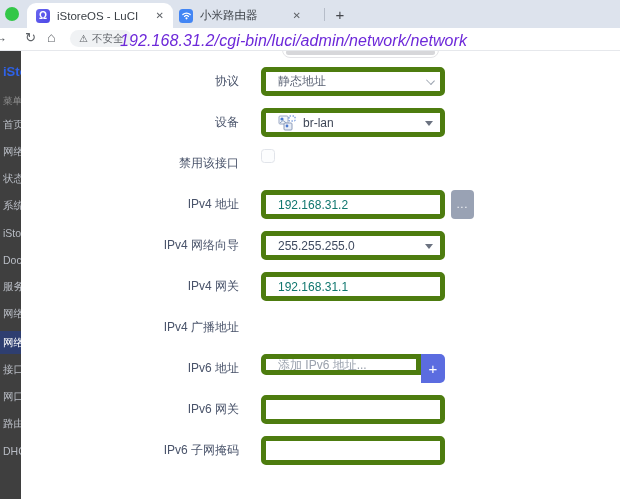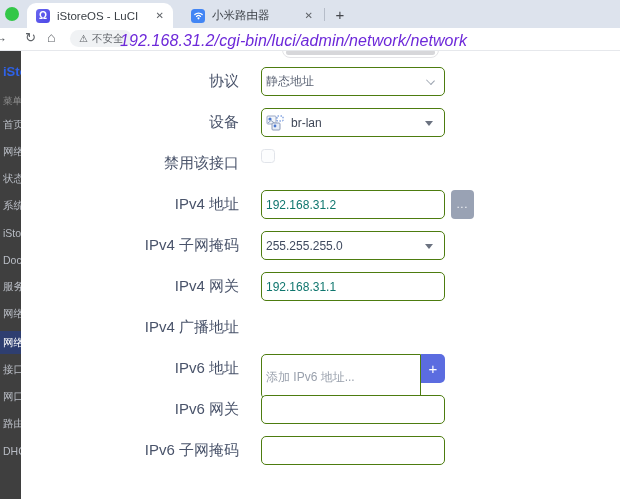--- a/index.html
+++ b/index.html
@@ -5,21 +5,21 @@
   * { margin:0; padding:0; box-sizing:border-box; }
   html,body { width:620px; height:499px; overflow:hidden;
     font-family:"Liberation Sans","DejaVu Sans",sans-serif; background:#fff; }
 
   
   .chrome { position:absolute; left:0; top:0; width:620px; height:51px; }
   .tabstrip { position:absolute; left:0; top:0; width:620px; height:28px; background:#dde3ed; }
   .traffic { position:absolute; left:5px; top:7px; width:14px; height:14px; border-radius:50%; background:#33c748; }
   .tab { position:absolute; top:3px; height:25px; display:flex; align-items:center; }
   .tab.active { left:27px; width:146px; background:#fff; border-radius:9px 9px 0 0; }
-  .tab.inactive { left:182px; width:140px; }
+  .tab.inactive { left:170px; width:140px; }
   .tab .fav { width:14px; height:14px; border-radius:3.5px; margin-left:9px; flex:0 0 auto;
     display:flex; align-items:center; justify-content:center; }
   .fav.istore { background:linear-gradient(135deg,#6a67f0,#4c47e6); color:#fff; font-size:10px; font-weight:bold; }
   .fav.wifi { background:#4285f4; }
   .tab .title { font-size:11.5px; color:#3a3f45; margin-left:7px; flex:1 1 auto;
     white-space:nowrap; overflow:hidden; }
   .tab .close { font-size:10px; color:#5f6368; margin-right:9px; cursor:default; }
   .tabdiv { position:absolute; left:324px; top:8px; width:1px; height:13px; background:#b6bdc9; }
   .newtab { position:absolute; left:330px; top:4px; width:20px; height:20px; display:flex;
     align-items:center; justify-content:center; font-size:15px; color:#44474c; }
@@ -50,26 +50,26 @@
   .content { flex:1 1 auto; background:#fff; position:relative; overflow:hidden; }
 
   
   .partial { position:absolute; left:261px; top:-7px; width:157px; height:14px;
     background:#fff; border:1px solid #e4e4e7; border-radius:0 0 8px 8px; }
   .partial .bar { position:absolute; left:3px; right:3px; bottom:2px; height:5px;
     background:#d7d7da; border-radius:3px; }
 
   .form { position:absolute; left:0; top:16px; width:100%; }
   .row { display:flex; align-items:center; height:29px; margin-bottom:12px; }
-  .lbl { width:240px; text-align:right; padding-right:22px; font-size:15px;
+  .lbl { width:240px; text-align:right; padding-right:22px; font-size:12px;
     color:#49536a; font-weight:500; white-space:nowrap; }
   .field { width:184px; position:relative; height:29px; }
 
-  .box { width:100%; height:100%; border:1px solid #4d7c0f; border-radius:5px; background:#fff;
-    display:flex; align-items:center; padding:0 4px; font-size:12px; color:#5c6475; }
+  .box { width:100%; height:100%; border:5px solid #4d7c0f; border-radius:5px; background:#fff;
+    display:flex; align-items:center; padding:0 12px; font-size:12px; color:#5c6475; }
   input.box { color:#0f766e; outline:none; }
   input.box::placeholder { color:#9aa1ad; }
 
   .chev { position:absolute; right:11px; top:10px; width:7px; height:7px; }
   .chev::before { content:""; position:absolute; left:0; top:0; width:6px; height:6px;
     border-right:1.4px solid #9aa2ae; border-bottom:1.4px solid #9aa2ae; transform:rotate(45deg) scale(1,.8); }
   .tri { position:absolute; right:12px; top:13px; width:0; height:0;
     border-left:4px solid transparent; border-right:4px solid transparent; border-top:5px solid #6b7280; }
 
   .devtext { margin-left:6px; color:#3e4656; }
@@ -77,21 +77,21 @@
 
   .cb { width:14px; height:14px; border-radius:3.5px; border:1.5px solid #e1e4ea; background:#fcfdfe; }
   .cb.checked { border:none; background:#4769f2; color:#fff; display:flex; align-items:center;
     justify-content:center; font-size:10px; font-weight:bold; }
   .cb .mark { display:none; }
   .cb.checked .mark { display:block; }
 
   .more-btn { position:absolute; left:190px; top:0; width:23px; height:29px; background:#99a2b4;
     border:none; border-radius:4px; color:#fff; font-size:10px; letter-spacing:1px;
     display:flex; align-items:center; justify-content:center; }
-  .addwrap { display:flex; width:184px; height:45px; }
+  .addwrap { display:flex; width:184px; height:21px; }
   .addwrap input { width:160px; border-radius:5px 0 0 5px; }
   .add-btn { width:24px; height:29px; background:#5b6ce0; border:none; border-radius:0 5px 5px 0;
     color:#fff; font-size:15px; display:flex; align-items:center; justify-content:center; }
 
   .devicon { display:flex; align-items:center; }
 </style>
 </head>
 <body>
 
 <div class="chrome">
@@ -205,21 +205,21 @@
 
       <div class="row">
         <div class="lbl">IPv4 地址</div>
         <div class="field">
           <input class="box" value="192.168.31.2" style="">
           <button class="more-btn">...</button>
         </div>
       </div>
 
       <div class="row">
-        <div class="lbl">IPv4 子网掩码</div>
+        <div class="lbl">IPv4 网络向导</div>
         <div class="field">
           <div class="box">
             <span class="maskval">255.255.255.0</span>
           </div>
           <span class="tri"></span>
         </div>
       </div>
 
       <div class="row">
         <div class="lbl">IPv4 网关</div>

